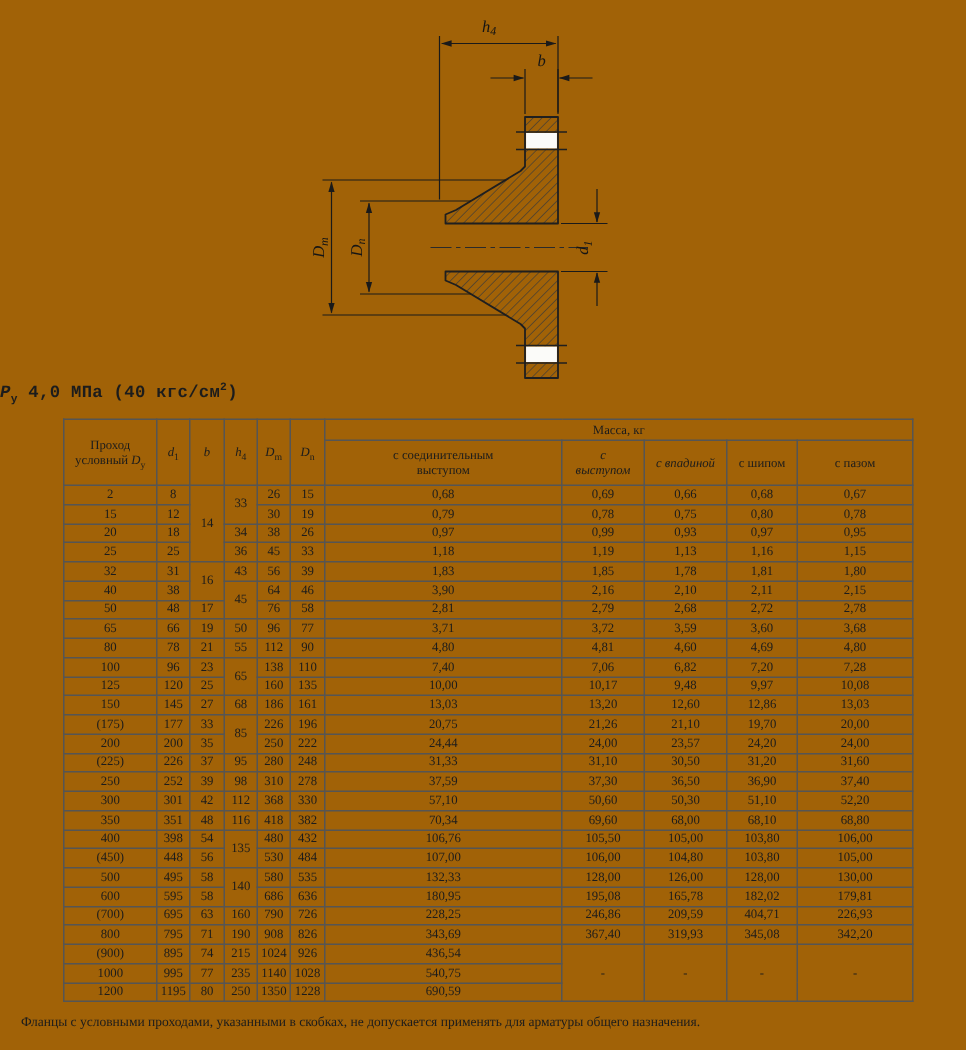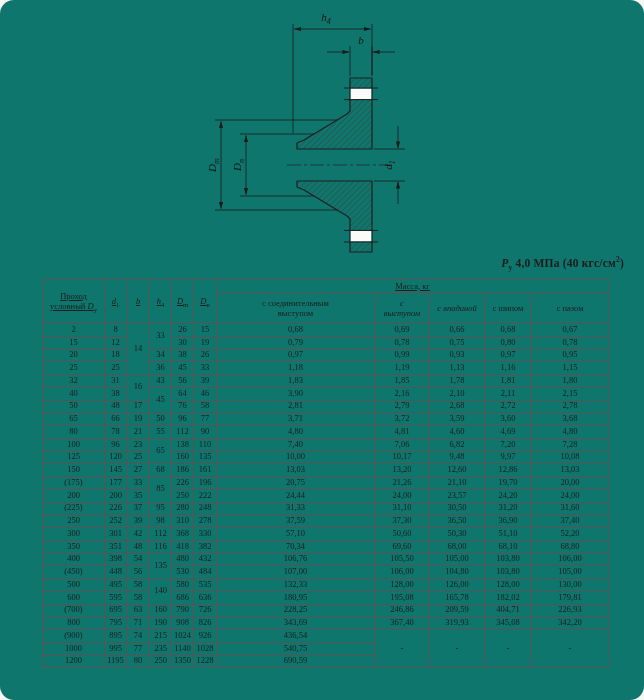--- a/index.html
+++ b/index.html
@@ -1,24 +1,24 @@
 <!DOCTYPE html>
 <html><head>
 <meta charset="utf-8">
 <style>
   html,body{margin:0;padding:0;}
   body{width:644px;height:700px;background:#f7f7f4;font-family:"Liberation Serif","DejaVu Serif",serif;color:#1c1c1c;}
-  .page{position:relative;width:644px;height:700px;background:#0f766e;overflow:hidden;border-radius:14px;}
+  .page{position:relative;width:644px;height:700px;background:#a16207;overflow:hidden;}
   .drawing{position:absolute;top:0;left:0;}
-  .title{position:absolute;top:255px;left:0;width:624px;text-align:right;font-size:11.5px;font-weight:bold;letter-spacing:.2px;}
+  .title{position:absolute;top:255px;left:0;width:624px;text-align:left;font-size:11.5px;font-weight:bold;letter-spacing:.2px;font-family:Liberation Mono, monospace;}
   .title sub{font-size:7.5px;}
   .title sup{font-size:7.5px;}
   table.flange{position:absolute;top:279px;left:42px;width:566px;border-collapse:collapse;table-layout:fixed;font-size:8.5px;line-height:1.15;}
   table.flange th,table.flange td{border:1px solid #555;text-align:center;vertical-align:middle;padding:0 1px;font-weight:normal;}
-  table.flange thead tr.r1 th{height:13px;text-decoration:underline;}
+  table.flange thead tr.r1 th{height:13px;}
   table.flange thead tr.r2 th{height:29px;}
   table.flange tbody td{height:11.75px;}
   i{font-style:italic;}
   sub{font-size:6.5px;vertical-align:sub;line-height:0;}
   .wrapA{display:inline-block;max-width:100px;}
   .wrapB{display:inline-block;max-width:42px;font-style:italic;}
   .footnote{position:absolute;top:676px;left:14px;width:618px;font-size:9px;text-align:left;}
   svg text{font-family:"Liberation Serif","DejaVu Serif",serif;font-style:italic;font-size:11px;fill:#151515;}
   svg .sub{font-size:8px;}
 </style>
@@ -455,14 +455,15 @@
           <td>1195</td>
           <td>80</td>
           <td>250</td>
           <td>1350</td>
           <td>1228</td>
           <td>690,59</td>
         </tr>
       </tbody>
   </table>
 
+  <div class="footnote">Фланцы с условными проходами, указанными в скобках, не допускается применять для арматуры общего назначения.</div>
 
 </div>
 
 </body></html>

